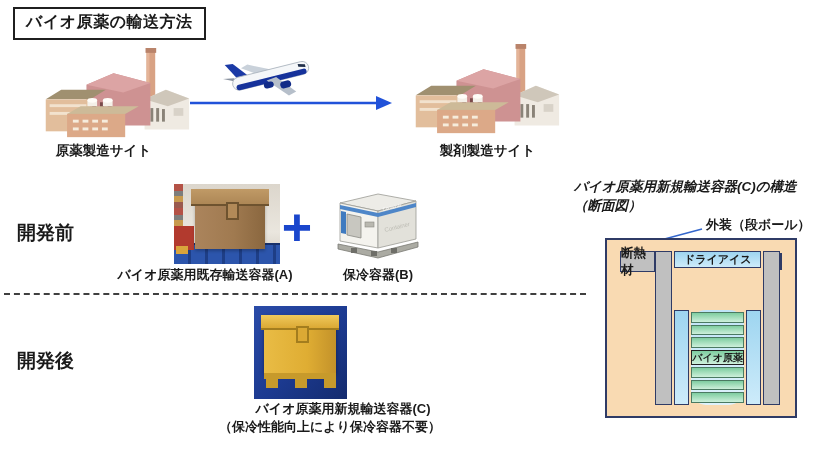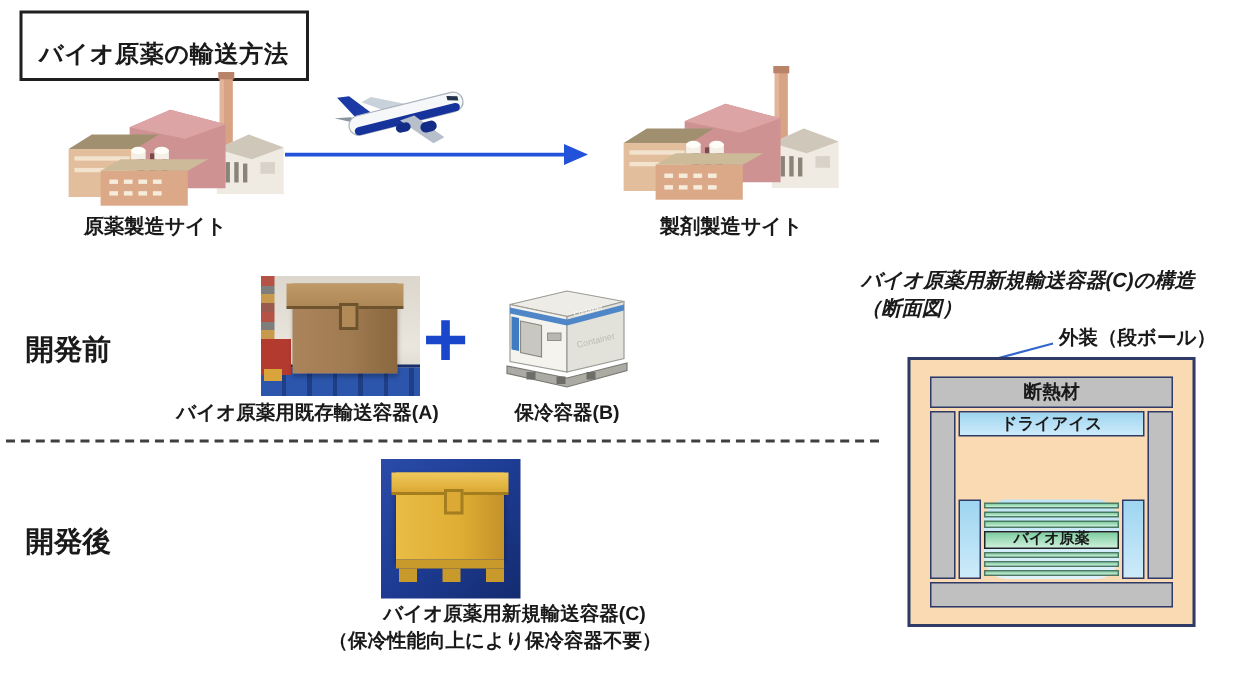--- a/index.html
+++ b/index.html
@@ -1,21 +1,21 @@
 <!DOCTYPE html>
 <html><head>
 <meta charset="utf-8">
 <style>
   html,body{margin:0;padding:0;background:#fff;}
   .stage{position:relative;width:830px;height:450px;background:#ffffff;overflow:hidden;
          font-family:"Liberation Sans","DejaVu Sans",sans-serif;color:#1a1a1a;}
   .abs{position:absolute;}
 
   
-  .title-box{left:13px;top:7px;border:2px solid #1f1f1f;padding:17px 11px 5px;
+  .title-box{left:13px;top:7px;border:2px solid #1f1f1f;padding:3px 11px 5px;
              font-size:16px;font-weight:700;letter-spacing:.5px;background:#fff;}
 
   
   .site-label{font-size:13.5px;font-weight:700;text-align:center;}
   .stage-label{font-size:19px;font-weight:700;}
   .caption{font-size:13px;font-weight:700;text-align:center;line-height:1.35;}
 
   
   .plus{font-size:52px;line-height:54px;font-weight:800;color:#1A46CC;text-align:center;}
 
@@ -46,21 +46,21 @@
           box-shadow:0 2px 4px rgba(0,0,0,.4);}
   .pc-lid{position:absolute;left:-3px;top:0;width:78px;height:13px;
           background:linear-gradient(180deg,#F0C95C,#DBA934);border-bottom:2px solid #A37D1E;}
   .pc-latch{position:absolute;left:32px;top:11px;width:9px;height:13px;border:2px solid #A37D1E;background:#DBA934;}
   .pc-rail{position:absolute;left:10px;top:67px;width:72px;height:6px;background:#C79A2B;}
   .pc-foot{position:absolute;top:73px;width:12px;height:9px;background:#C79A2B;}
 
   
   .xsec{left:605px;top:238px;width:192px;height:180px;box-sizing:border-box;
         background:#F9DAB2;border:2px solid #2F3B66;padding:11px 13px;
-        display:flex;flex-direction:column;}
+        display:flex;flex-direction:row;}
   .ins-bar{background:#C0C0C0;border:1.5px solid #2F3B66;box-sizing:border-box;
            display:flex;align-items:center;justify-content:center;
            font-size:12.5px;font-weight:600;}
   .ins-top{height:21px;margin-bottom:2px;}
   .ins-bottom{height:17px;margin-top:2px;}
   .x-mid{flex:1;display:flex;}
   .ins-col{width:17px;background:#C0C0C0;border:1.5px solid #2F3B66;box-sizing:border-box;}
   .inner-mid{flex:1;display:flex;flex-direction:column;margin:0 2px;gap:40px;}
   .ice{background:linear-gradient(180deg,#9ED5F0,#CDEBFA);border:1px solid #2F3B66;box-sizing:border-box;}
   .ice-top{height:17px;margin-bottom:2px;display:flex;align-items:center;justify-content:center;

